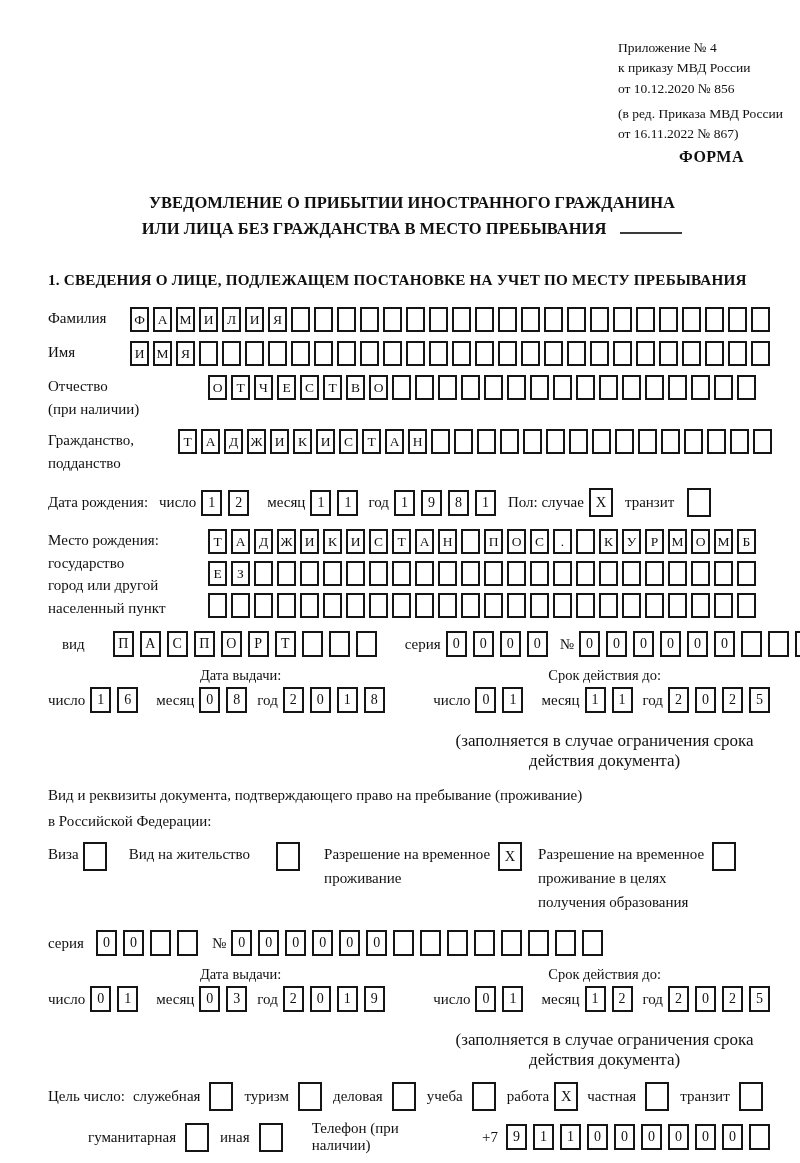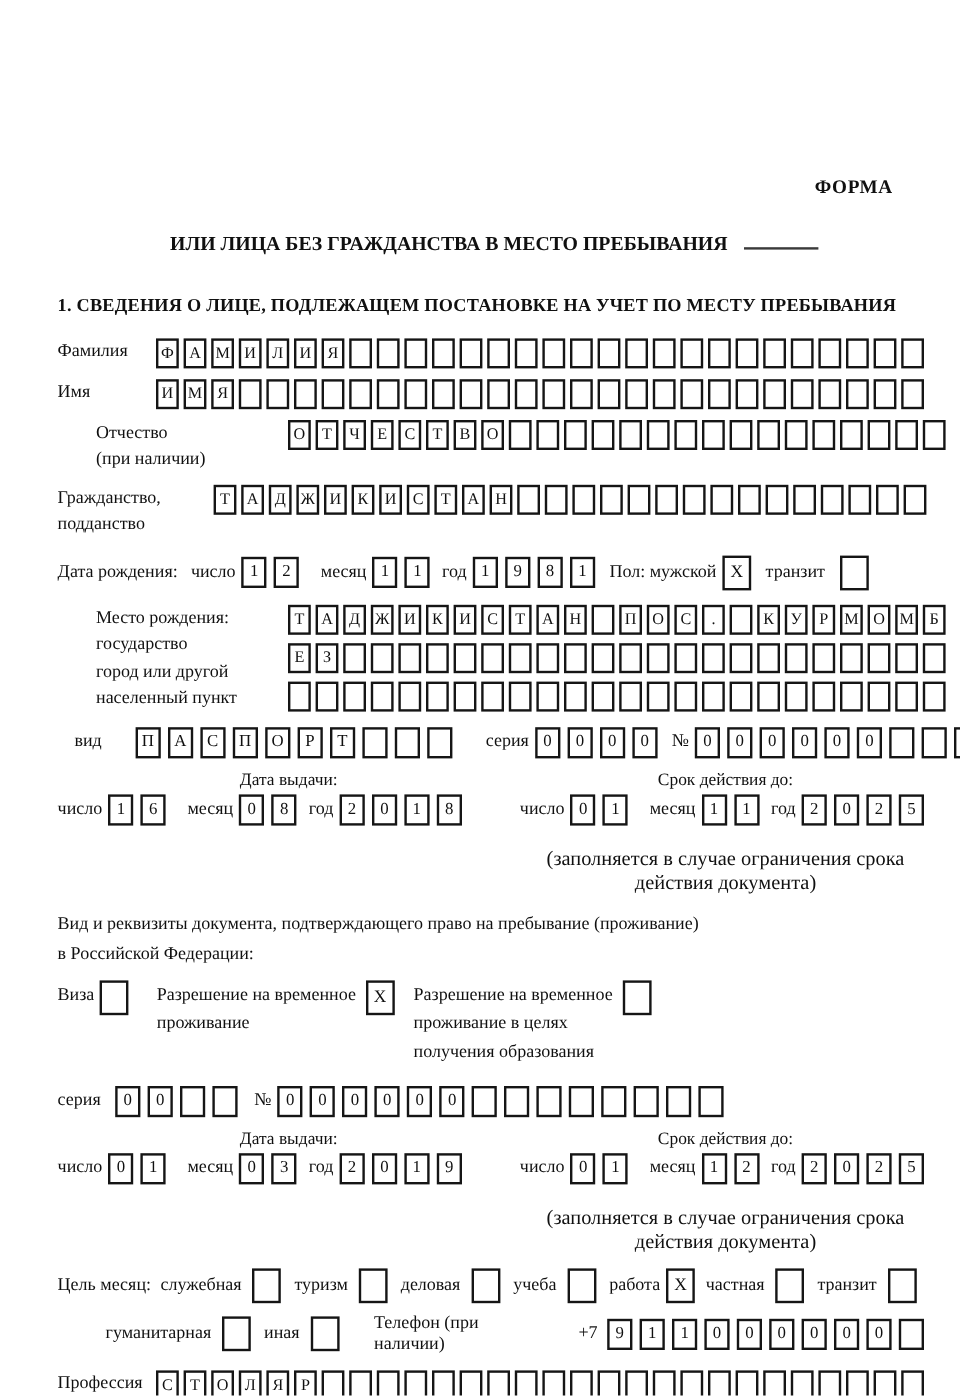--- a/index.html
+++ b/index.html
@@ -24,21 +24,21 @@
   .cell{
     flex:none;display:inline-flex;align-items:center;justify-content:center;
     width:15px;height:21px;border:2px solid #151515;margin-right:4px;
     font-size:13.5px;font-weight:normal;background:#fff;
   }
   .cell.d{width:17px;height:22px;margin-right:6px;font-size:14px;}
   .checkbox{
     flex:none;display:inline-flex;align-items:center;justify-content:center;
     width:20px;height:25px;border:2px solid #151515;font-size:14.5px;background:#fff;
   }
-  .w82{width:82px;} .w130{width:130px;} .w160{width:160px;margin-left:32px;}
+  .w82{width:82px;} .w130{width:130px;} .w160{width:160px;}
   .stack{display:flex;flex-direction:column;}
   .stack .cells{margin-bottom:7px;}
   
   .dates{display:flex;margin-top:10px;}
   .dates-col{display:flex;flex-direction:column;}
   .dates-col.left{width:392px;}
   .dates-col.right{flex:1;}
   .dates-head{text-align:center;font-size:14.5px;margin-bottom:3px;}
   .date-line{display:flex;align-items:center;}
   .dlabel{margin-right:5px;}
@@ -55,24 +55,32 @@
   
   .purpose{display:flex;align-items:center;margin-top:12px;flex-wrap:nowrap;}
   .opt{display:inline-flex;align-items:center;margin-right:11px;}
   .opt .checkbox{margin-left:9px;}
 </style>
 </head>
 <body>
 
 <div class="page">
 
+  <div class="annex">
+    <div>Приложение № 4</div>
+    <div>к приказу МВД России</div>
+    <div>от 10.12.2020 № 856</div>
+    <div class="note">(в ред. Приказа МВД России</div>
+    <div>от 16.11.2022 № 867)</div>
+  </div>
 
   <div class="forma">ФОРМА</div>
 
   <div class="title">
+    <div>УВЕДОМЛЕНИЕ О ПРИБЫТИИ ИНОСТРАННОГО ГРАЖДАНИНА</div>
     <div><span>ИЛИ ЛИЦА БЕЗ ГРАЖДАНСТВА В МЕСТО ПРЕБЫВАНИЯ</span><span class="blank-line"></span></div>
   </div>
 
   <div class="section-heading">1. СВЕДЕНИЯ О ЛИЦЕ, ПОДЛЕЖАЩЕМ ПОСТАНОВКЕ НА УЧЕТ ПО МЕСТУ ПРЕБЫВАНИЯ</div>
 
   <div class="row" style="margin-top:18px;">
     <div class="lbl w82">Фамилия</div>
     <div class="cells">
         <span class="cell">Ф</span>
         <span class="cell">А</span>
@@ -219,21 +227,21 @@
         <span class="cell d">1</span>
         <span class="cell d">1</span>
       </span>
     <span class="dlabel" style="margin-left:4px;">год</span>
     <span class="cells">
         <span class="cell d">1</span>
         <span class="cell d">9</span>
         <span class="cell d">8</span>
         <span class="cell d">1</span>
       </span>
-    <span class="dlabel" style="margin-left:6px;">Пол: мужской</span>
+    <span class="dlabel" style="margin-left:6px;">Пол: случае</span>
     <span class="checkbox">X</span>
     <span class="dlabel" style="margin-left:12px;">транзит</span>
     <span class="checkbox" style="margin-left:8px;"></span>
   </div>
 
   <div class="row" style="margin-top:12px;">
     <div class="lbl w160">
       <div>Место рождения:</div>
       <div>государство</div>
       <div>город или другой</div>
@@ -408,20 +416,24 @@
   <div class="intro">
     <div>Вид и реквизиты документа, подтверждающего право на пребывание (проживание)</div>
     <div>в Российской Федерации:</div>
   </div>
 
   <div class="permits">
     <div class="permit">
       <span class="plabel">Виза</span>
       <span class="checkbox" style="margin-left:4px;"></span>
     </div>
+    <div class="permit" style="margin-left:22px;">
+      <span class="plabel">Вид на жительство</span>
+      <span class="checkbox" style="margin-left:26px;"></span>
+    </div>
     <div class="permit" style="margin-left:24px;">
       <span class="plabel center">
         <div>Разрешение на временное</div>
         <div>проживание</div>
       </span>
       <span class="checkbox">X</span>
     </div>
     <div class="permit" style="margin-left:16px;">
       <span class="plabel center">
         <div>Разрешение на временное</div>
@@ -501,21 +513,21 @@
             <span class="cell d">0</span>
             <span class="cell d">2</span>
             <span class="cell d">5</span>
           </span>
       </div>
       <div class="dates-note">(заполняется в случае ограничения срока действия документа)</div>
     </div>
   </div>
 
   <div class="purpose">
-    <span style="margin-right:8px;">Цель месяц:</span>
+    <span style="margin-right:8px;">Цель число:</span>
     <span class="opt">
         <span>служебная</span>
         <span class="checkbox"></span>
       </span>
     <span class="opt">
         <span>туризм</span>
         <span class="checkbox"></span>
       </span>
     <span class="opt">
         <span>деловая</span>

